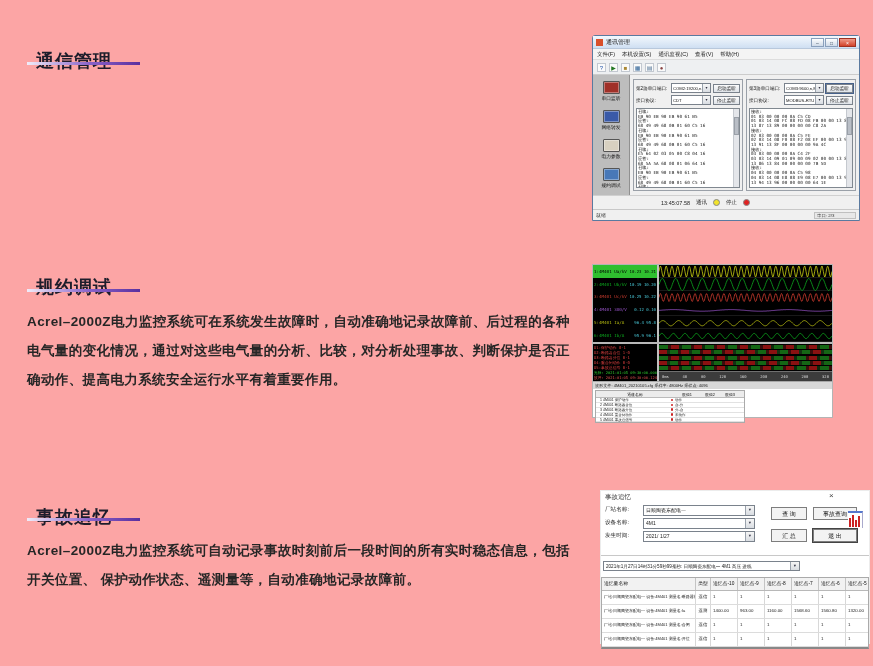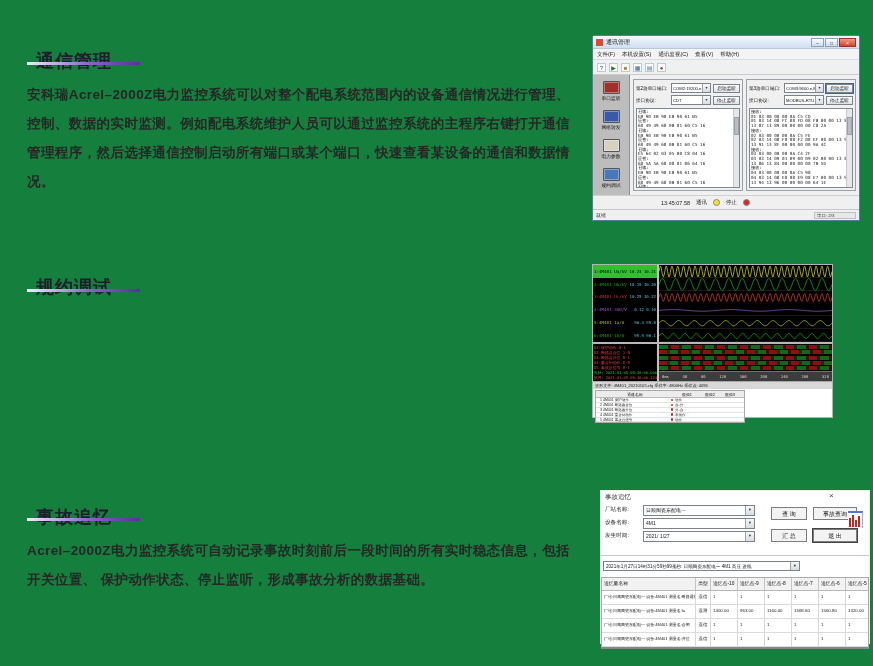--- a/index.html
+++ b/index.html
@@ -1,16 +1,16 @@
 <!DOCTYPE html>
 <html><head>
 <meta charset="utf-8">
 <style>
   html,body{margin:0;padding:0;background:#fff;}
-  .page{position:relative;width:873px;height:666px;background:#15803d;overflow:hidden;
+  .page{position:relative;width:873px;height:666px;background:#fca5a5;overflow:hidden;
         font-family:"Liberation Sans","DejaVu Sans",sans-serif;}
   
   .sec-title{position:absolute;left:36px;font-size:18px;font-weight:700;color:#1d1d2b;letter-spacing:1px;}
   .sec-underline{position:absolute;left:27px;width:113px;height:2.5px;
         background:linear-gradient(90deg,#f0ecf9 0%,#8a63c9 55%,#5a2f9e 100%);}
   .sec-body{position:absolute;left:27px;width:543px;font-size:13.5px;font-weight:600;color:#262626;
         line-height:29px;text-align:justify;letter-spacing:.4px;}
   
   .w1{position:absolute;left:592px;top:35px;width:268px;height:186px;border:1px solid #5a7aa0;
       border-radius:3px 3px 0 0;background:#f0f0f0;display:flex;flex-direction:column;box-sizing:border-box;}
@@ -135,28 +135,28 @@
       box-sizing:border-box;white-space:nowrap;overflow:hidden;flex:0 0 auto;}
   .rtc.c-name{font-size:4px;}
 </style>
 </head>
 <body>
 
 <div class="page">
 
   <h2 class="sec-title" style="top:34px">通信管理</h2>
   <div class="sec-underline" style="top:62px"></div>
-  <p class="sec-body" style="top:66px">安科瑞Acrel–2000Z电力监控系统可以对整个配电系统范围内的设备通信情况进行管理、控制、数据的实时监测。例如配电系统维护人员可以通过监控系统的主程序右键打开通信管理程序，然后选择通信控制启动所有端口或某个端口，快速查看某设备的通信和数据情况。</p>
 
   <h2 class="sec-title" style="top:260px">规约调试</h2>
   <div class="sec-underline" style="top:289px"></div>
+  <p class="sec-body" style="top:293px">Acrel–2000Z电力监控系统可在系统发生故障时，自动准确地记录故障前、后过程的各种电气量的变化情况，通过对这些电气量的分析、比较，对分析处理事故、判断保护是否正确动作、提高电力系统安全运行水平有着重要作用。</p>
 
   <h2 class="sec-title" style="top:490px">事故追忆</h2>
   <div class="sec-underline" style="top:518px"></div>
-  <p class="sec-body" style="top:522px">Acrel–2000Z电力监控系统可自动记录事故时刻前后一段时间的所有实时稳态信息，包括开关位置、 保护动作状态、停止监听，形成事故分析的数据基础。</p>
+  <p class="sec-body" style="top:522px">Acrel–2000Z电力监控系统可自动记录事故时刻前后一段时间的所有实时稳态信息，包括开关位置、 保护动作状态、遥测量等，自动准确地记录故障前。</p>
 
   <div class="w1">
     <div class="w1-title">
       <span class="w1-appico"></span>
       <span class="txt">通讯管理</span>
       <span class="w1-btns">
         <span class="w1-btn">–</span>
         <span class="w1-btn">□</span>
         <span class="w1-btn close">×</span>
       </span>

